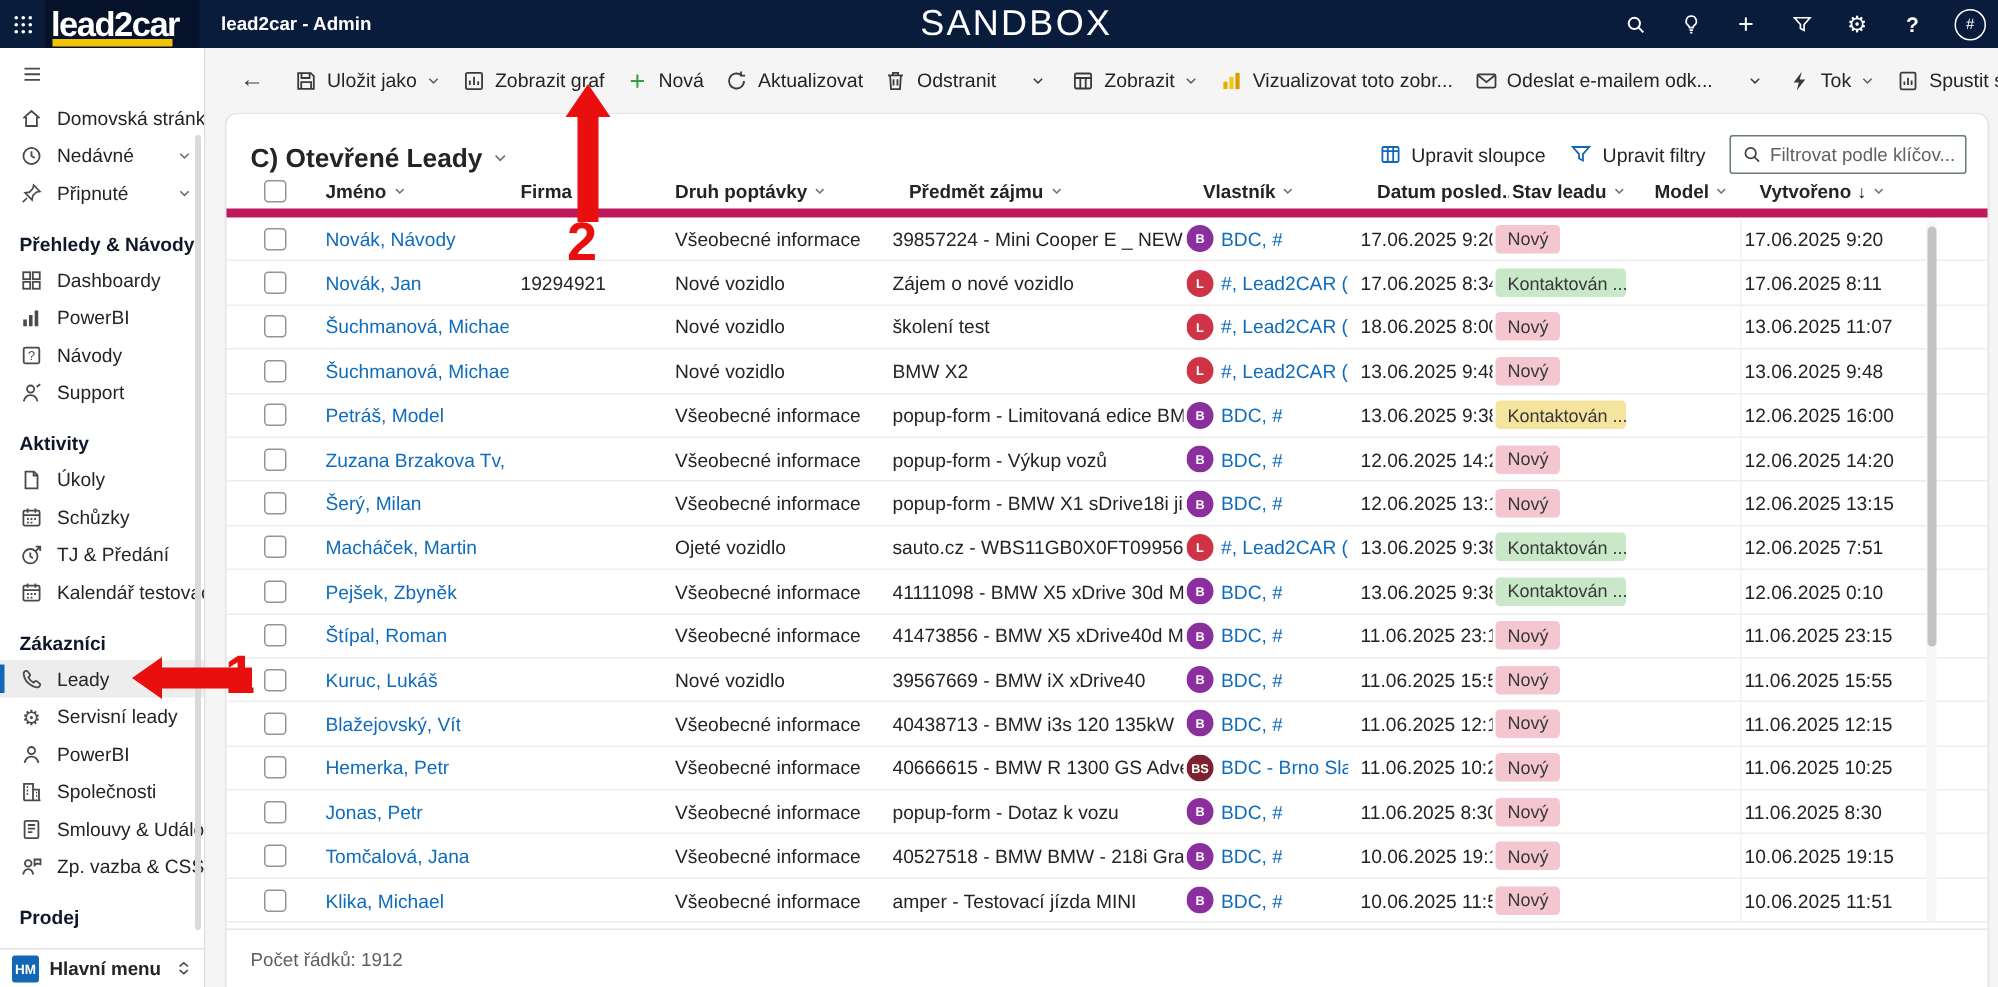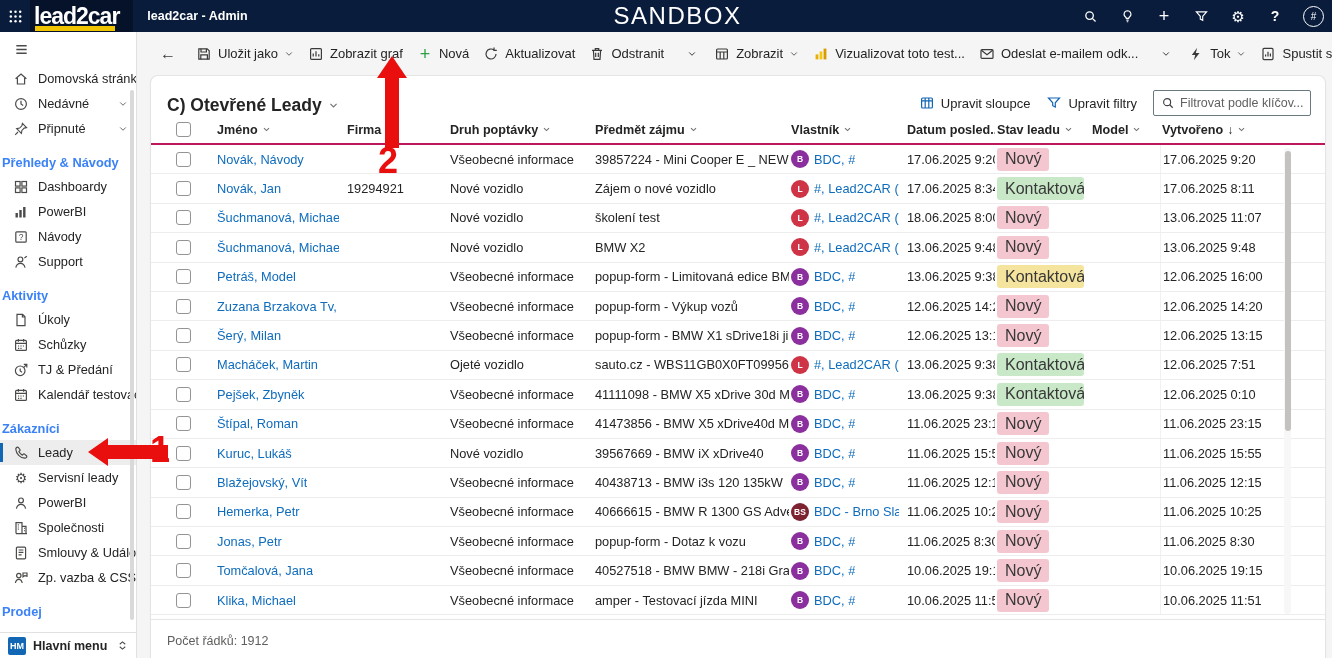--- a/index.html
+++ b/index.html
@@ -27,22 +27,22 @@
     border-right:1px solid #e1e1e1; z-index:3; }
   .hamburger { height:34px; display:flex; align-items:center; padding-left:14px; color:#4a4a48; cursor:pointer; }
   .side-list { overflow:hidden; height:560px; }
   .side-item { position:relative; height:25px; display:flex; align-items:center; gap:9px;
     padding:0 8px 0 13px; font-size:12.8px; color:#242424; cursor:pointer; white-space:nowrap; }
   .side-item .icon { width:16px; height:16px; color:#4a4a48; flex:none; display:flex; align-items:center; justify-content:center; }
   .side-item.selected { background:#ededed; }
   .side-item.selected::before { content:""; position:absolute; left:0; top:3px; bottom:3px; width:3px; background:#1267b4; }
   .side-item .spring { flex:1; }
   .side-item .chev { color:#6b6b6b; }
-  .side-section { margin-top:9px; height:24px; display:flex; align-items:center; padding-left:2px;
-    font-size:12.8px; font-weight:700; color:#3b82f6; white-space:nowrap; }
+  .side-section { margin-top:9px; height:24px; display:flex; align-items:center; padding-left:13px;
+    font-size:12.8px; font-weight:700; color:#0f172a; white-space:nowrap; }
   .side-scroll { position:absolute; right:2px; top:58px; width:4px; height:530px; background:#d9d9d9; border-radius:2px; }
   .main-menu { position:absolute; left:0; bottom:0; width:136px; height:26px; background:#fff;
     border-top:1px solid #e1e1e1; display:flex; align-items:center; gap:7px; padding:0 8px; }
   .hm-badge { width:18px; height:18px; background:#1267b4; color:#fff; border-radius:2px;
     font-size:9px; font-weight:700; display:flex; align-items:center; justify-content:center; }
   .mm-label { font-size:12.5px; font-weight:700; flex:1; white-space:nowrap; }
   .mm-chev { color:#4a4a48; display:flex; }
   
   .toolbar { position:absolute; left:137px; top:32px; right:0; height:43px; display:flex; align-items:center; padding-left:16px; }
   .tb-item { display:flex; align-items:center; gap:6px; font-size:13px; color:#242424;
@@ -59,38 +59,38 @@
   .view-title .chev { color:#707070; margin-left:6px; display:inline-flex; }
   .vh-right { margin-left:auto; display:flex; align-items:center; gap:16px; }
   .vh-btn { display:flex; align-items:center; gap:6px; font-size:13px; cursor:pointer; white-space:nowrap; }
   .vh-btn .icon { width:16px; height:16px; display:flex; }
   .filter-box { width:158px; height:26px; border:1px solid #69797e; border-radius:2px; background:#fff;
     display:flex; align-items:center; gap:5px; padding:0 7px; }
   .filter-box .icon { width:14px; height:14px; color:#424242; display:flex; flex:none; }
   .filter-box input { border:none; outline:none; width:100%; font-size:12.5px; font-family:inherit; color:#15803d; background:transparent; }
   .filter-box input::placeholder { color:#616161; }
   
-  .grid-header { height:29px; display:flex; align-items:center; border-bottom:2px solid #be185d; }
+  .grid-header { height:29px; display:flex; align-items:center; border-bottom:6px solid #be185d; }
   .hcell { height:100%; display:flex; align-items:center; gap:4px; font-size:12.6px; font-weight:700;
     color:#242424; padding:0 6px 0 2px; overflow:hidden; white-space:nowrap; cursor:pointer; }
   .hcell .chev { color:#707070; display:flex; flex:none; }
   .sort-arrow { font-weight:400; font-size:12px; color:#242424; }
   .cbx { width:15px; height:15px; border:1px solid #949494; border-radius:3px; background:#fff; flex:none; cursor:pointer; }
   .sel-cell { display:flex; align-items:center; justify-content:center; height:100%; }
   .grid-body { position:relative; }
   .grow { display:flex; align-items:center; height:29.4px; border-bottom:1px solid #ededed; cursor:pointer; }
   .gcell { height:100%; display:flex; align-items:center; padding:0 6px 0 2px; font-size:12.8px;
     color:#242424; overflow:hidden; white-space:nowrap; }
   .gcell.vytvoreno { border-left:1px solid #f1f1f1; }
   a.cell-link { color:#0f6cbd; text-decoration:none; overflow:hidden; white-space:nowrap; }
   .owner-wrap { display:flex; align-items:center; gap:5px; overflow:hidden; }
   .avatar { width:18px; height:18px; border-radius:50%; color:#fff; font-size:8.5px; font-weight:700;
     display:flex; align-items:center; justify-content:center; flex:none; }
   .a-purple { background:#8c2f9e; } .a-red { background:#ce3445; } .a-maroon { background:#7d2230; }
-  .badge { font-size:16px; padding:2.5px 8px; border-radius:3px; color:#383838; white-space:nowrap; overflow:hidden; }
+  .badge { font-size:12px; padding:2.5px 8px; border-radius:3px; color:#383838; white-space:nowrap; overflow:hidden; }
   .v-pink { background:#f4c7d0; } .v-green { background:#c8e8c8; } .v-yellow { background:#f5e49e; }
   .sliver { height:4px; overflow:hidden; position:relative; }
   .grid-footer { border-top:1px solid #e6e6e6; padding:11px 0 0 16px; }
   .row-count { font-size:12.5px; color:#605e5c; }
   .v-scroll { position:absolute; left:1133px; top:72px; width:7px; height:466px; background:#f7f7f7; border-radius:3px; }
   .v-thumb { position:absolute; left:0.5px; top:3px; width:6px; height:280px; background:#c4c2c0; border-radius:3px; cursor:grab; }
   
   .ann { position:absolute; z-index:20; }
   .ann-digit { position:absolute; z-index:21; color:#e90f0f; font-size:36px; font-weight:800; font-family:"Liberation Sans",sans-serif; }
   .arrow1-shaft { left:108px; top:445px; width:60px; height:14px; background:#e90f0f; }
@@ -422,21 +422,21 @@
         </span>
       </div>
       <div class="tb-item">
         <span class="icon ">
           <svg width="16" height="16" viewBox="0 0 16 16">
             <rect x="2.6" y="8.4" width="2.8" height="5" fill="#e8b005"></rect>
             <rect x="6.6" y="5.4" width="2.8" height="8" fill="#f2c811"></rect>
             <rect x="10.6" y="2.6" width="2.8" height="10.8" fill="#d89b00"></rect>
           </svg>
         </span>
-        <span>Vizualizovat toto test...</span>
+        <span>Vizualizovat toto zobr...</span>
       </div>
       <div class="tb-item">
         <span class="icon ">
           <svg width="16" height="16" viewBox="0 0 16 16" fill="none" stroke="currentColor" stroke-width="1.2">
             <rect x="2" y="3.6" width="12" height="8.8" rx="1"></rect>
             <path d="m2.4 4.2 5.6 4.6 5.6-4.6"></path>
           </svg>
         </span>
         <span>Odeslat e-mailem odk...</span>
       </div>
@@ -531,21 +531,21 @@
           </span>
         </div>
         <div class="hcell" style="width: 145px;">
           <span>Druh poptávky</span>
           <span class="chev">
             <svg width="9" height="9" viewBox="0 0 16 16">
               <path d="M3.5 5.5 8 10l4.5-4.5" fill="none" stroke="currentColor" stroke-width="1.8"></path>
             </svg>
           </span>
         </div>
-        <div class="hcell" style="width: 196px;">
+        <div class="hcell" style="width: 196px; margin-left: 11px;">
           <span>Předmět zájmu</span>
           <span class="chev">
             <svg width="9" height="9" viewBox="0 0 16 16">
               <path d="M3.5 5.5 8 10l4.5-4.5" fill="none" stroke="currentColor" stroke-width="1.8"></path>
             </svg>
           </span>
         </div>
         <div class="hcell" style="width: 116px;">
           <span>Vlastník</span>
           <span class="chev">

